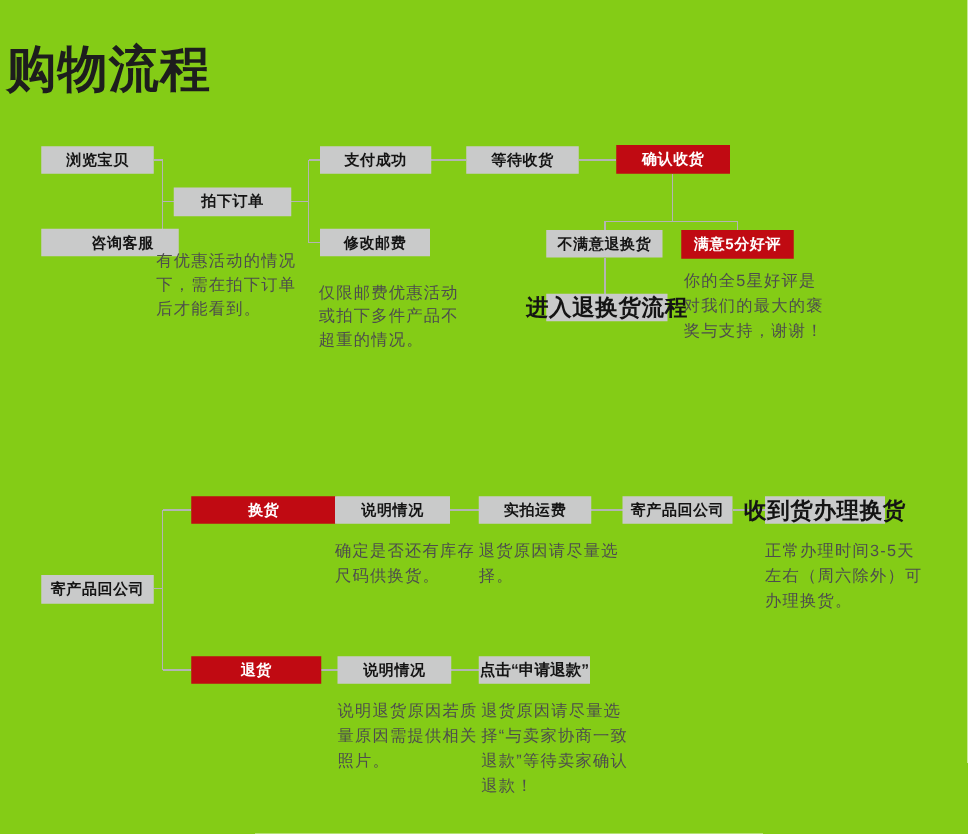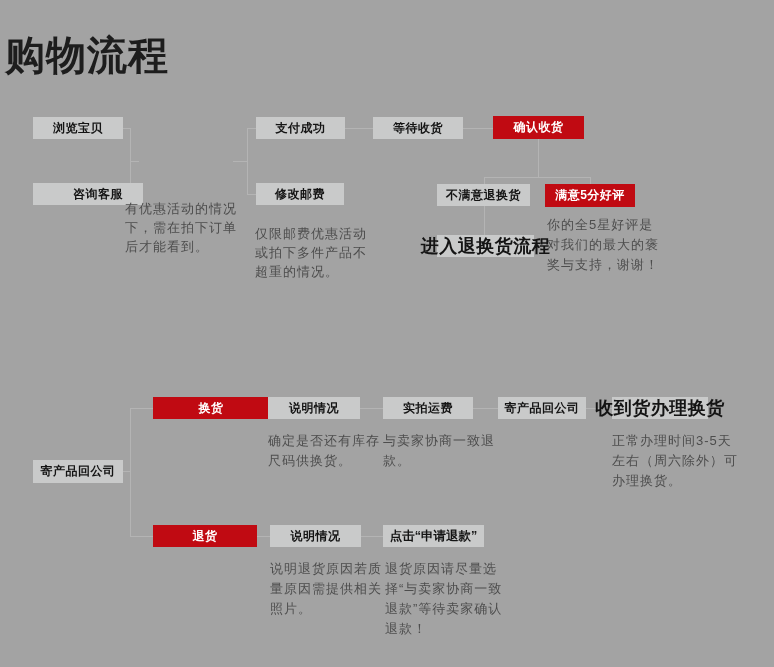--- a/index.html
+++ b/index.html
@@ -1,17 +1,17 @@
 <!DOCTYPE html>
 <html><head>
 <meta charset="utf-8">
 <style>
   html,body { margin:0; padding:0; background:#ffffff; }
   body { width:774px; height:667px; font-family:"Liberation Sans","DejaVu Sans",sans-serif; }
-  .canvas { position:relative; width:774px; height:667px; background:#a3a3a3; overflow:hidden; }
+  .canvas { position:relative; width:774px; height:667px; background:#84cc16; overflow:hidden; }
   svg.lines { position:absolute; left:0; top:0; width:774px; height:667px; }
   .title { position:absolute; margin:0; font-size:40px; font-weight:bold; color:#1d1d1d; white-space:nowrap; letter-spacing:1px; }
   .box { position:absolute; display:flex; align-items:center; justify-content:center;
          background:#c9caca; color:#141414; font-weight:bold; font-size:12px;
          letter-spacing:0.5px; white-space:nowrap; }
   .box.red { background:#c00a12; color:#ffffff; }
   .box.sm { font-size:18px; letter-spacing:0.5px; }
   .box.xs { font-size:12.5px; letter-spacing:0; }
   .note { position:absolute; margin:0; font-size:13px; line-height:19px;
           color:#4d4d4d; letter-spacing:1px; }
@@ -31,41 +31,42 @@
       M484,206 V235
       M123,471 H130 M130,408 V536 M130,408 H153 M130,536 H153
       M245,408 H268 M360,408 H383 M473,408 H498 M586,408 H612
       M245,536 H270 M361,536 H383"></path>
   </svg>
 
   <div class="title" style="left:5px; top:28px;">购物流程</div>
 
   <div class="box" style="left:33px; top:117px; width:90px; height:22px;">浏览宝贝</div>
   <div class="box" style="left:33px; top:183px; width:90px; height:22px;padding-left:20px;">咨询客服</div>
+  <div class="box" style="left:139px; top:150px; width:94px; height:23px;">拍下订单</div>
   <div class="box" style="left:256px; top:117px; width:89px; height:22px;">支付成功</div>
   <div class="box" style="left:256px; top:183px; width:88px; height:22px;">修改邮费</div>
   <div class="box" style="left:373px; top:117px; width:90px; height:22px;">等待收货</div>
   <div class="box red" style="left:493px; top:116px; width:91px; height:23px;">确认收货</div>
   <div class="box" style="left:437px; top:184px; width:93px; height:22px;">不满意退换货</div>
   <div class="box red" style="left:545px; top:184px; width:90px; height:23px;">满意5分好评</div>
   <div class="box sm" style="left:437px; top:235px; width:97px; height:22px;">进入退换货流程</div>
 
   <p class="note" style="left:125px; top:199px; width:118px;">有优惠活动的情况下，需在拍下订单后才能看到。</p>
   <p class="note" style="left:255px; top:224px; width:118px;">仅限邮费优惠活动或拍下多件产品不超重的情况。</p>
   <p class="note lh20" style="left:547px; top:215px; width:114px;">你的全5星好评是对我们的最大的褒奖与支持，谢谢！</p>
 
   <div class="box" style="left:33px; top:460px; width:90px; height:23px;">寄产品回公司</div>
   <div class="box red" style="left:153px; top:397px; width:116px; height:22px;">换货</div>
   <div class="box" style="left:268px; top:397px; width:92px; height:22px;">说明情况</div>
   <div class="box" style="left:383px; top:397px; width:90px; height:22px;">实拍运费</div>
   <div class="box" style="left:498px; top:397px; width:88px; height:22px;">寄产品回公司</div>
   <div class="box sm" style="left:612px; top:397px; width:96px; height:22px;">收到货办理换货</div>
   <div class="box red" style="left:153px; top:525px; width:104px; height:22px;">退货</div>
   <div class="box" style="left:270px; top:525px; width:91px; height:22px;">说明情况</div>
-  <div class="box xs" style="left:383px; top:525px; width:101px; height:22px;">点击“申请退款”</div>
+  <div class="box xs" style="left:383px; top:525px; width:89px; height:22px;">点击“申请退款”</div>
 
   <p class="note lh20" style="left:268px; top:431px; width:114px;">确定是否还有库存尺码供换货。</p>
-  <p class="note lh20" style="left:383px; top:431px; width:114px;">与卖家协商一致退款。</p>
+  <p class="note lh20" style="left:383px; top:431px; width:114px;">退货原因请尽量选择。</p>
   <p class="note lh20" style="left:612px; top:431px; width:128px;">正常办理时间3-5天左右（周六除外）可办理换货。</p>
   <p class="note lh20" style="left:270px; top:559px; width:114px;">说明退货原因若质量原因需提供相关照片。</p>
   <p class="note lh20" style="left:385px; top:559px; width:118px;">退货原因请尽量选择“与卖家协商一致退款”等待卖家确认退款！</p>
 
 </div>
 
 </body></html>

